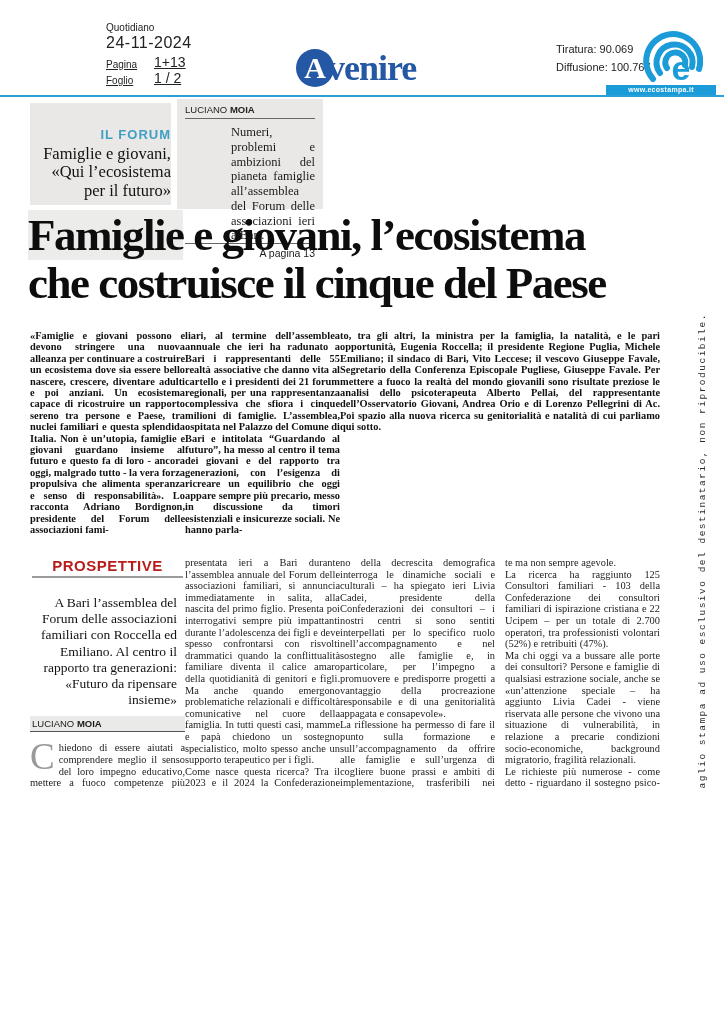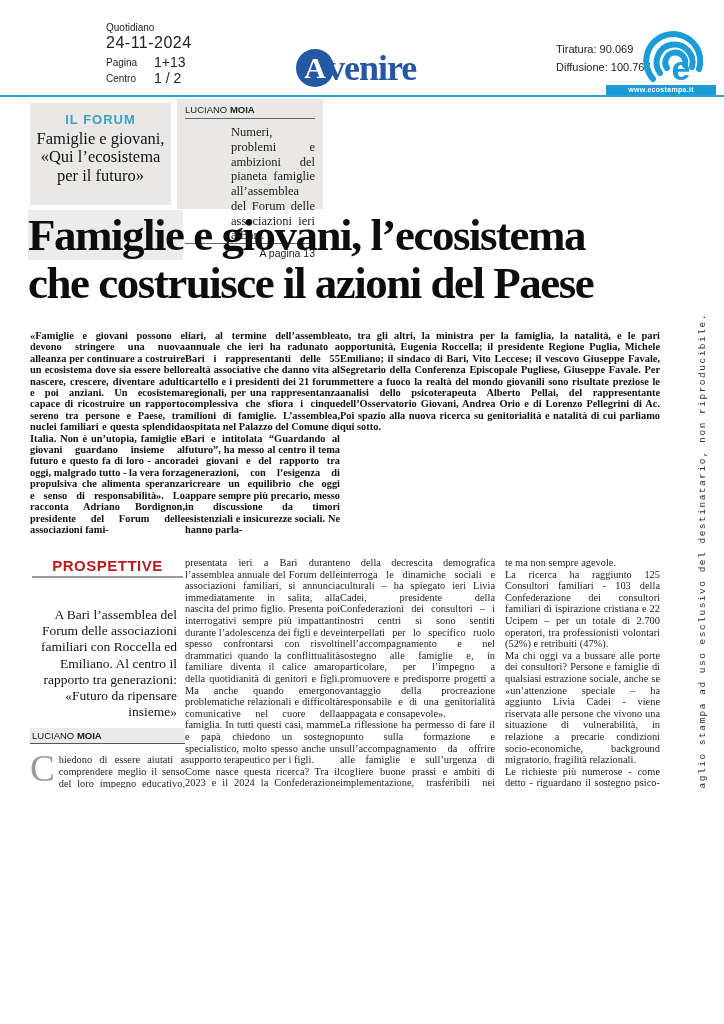--- a/index.html
+++ b/index.html
@@ -3,21 +3,21 @@
 <meta charset="utf-8">
 <style>
   * { margin:0; padding:0; box-sizing:border-box; }
   html,body { width:724px; height:1024px; background:#ffffff; font-family:"Liberation Serif", serif; color:#1a1a1a; }
   #page { position:relative; width:724px; height:788px; overflow:hidden; background:#fff; }
 
   
   .hdr-meta { position:absolute; left:106px; top:22px; font-family:"Liberation Sans",sans-serif; color:#222; }
   .hdr-meta .small { font-size:10px; }
   .hdr-meta .date { font-size:16px; letter-spacing:.5px; margin:1px 0 2px; }
-  .meta-row { display:flex; align-items:center; gap:10px; }
+  .meta-row { display:flex; align-items:flex-end; gap:10px;text-decoration:underline; }
   .meta-row .lab { font-size:10px; width:38px; }
   .meta-row .val { font-size:14px; }
 
   .masthead { position:absolute; left:296px; top:47px; display:flex; align-items:center; }
   .masthead .disc { width:38px; height:38px; border-radius:50%; background:#2457a4; color:#fff;
       font-family:"Liberation Serif",serif; font-weight:bold; font-size:30px; display:flex;
       align-items:center; justify-content:center; }
   .masthead .rest { font-family:"Liberation Serif",serif; font-weight:bold; font-size:36px;
       color:#2457a4; margin-left:-7px; letter-spacing:-1px; }
 
@@ -25,21 +25,21 @@
       font-size:11px; line-height:1.65; color:#222; }
 
   .eco-logo-lg { position:absolute; left:641px; top:26px; width:62px; height:58px; }
   .url-band { position:absolute; right:8px; top:85px; width:110px; height:10px; background:#1b9cd8;
       color:#fff; font-family:"Liberation Sans",sans-serif; font-weight:bold; font-size:7px;
       text-align:center; line-height:10px; letter-spacing:.3px; }
   .hdr-rule { position:absolute; left:0; top:95px; width:724px; height:2px; background:#2aa0d8; }
 
   
   .teaser { position:absolute; left:30px; top:103px; width:141px; height:102px; background:#e9e8e6;
-      text-align:center; padding-top:9px; }
+      text-align:right; padding-top:24px; }
   .teaser .kicker { font-family:"Liberation Sans",sans-serif; font-weight:bold; font-size:13px;
       color:#3fa0c4; letter-spacing:1px; }
   .teaser .t-title { font-size:16.5px; line-height:1.12; color:#111; margin-top:3px; }
 
   .summary { position:absolute; left:177px; top:99px; width:146px; height:110px; background:#e9e8e6;
       padding:5px 8px 4px; display:flex; flex-direction:column; }
   .summary .byline { font-family:"Liberation Sans",sans-serif; font-size:9.5px; color:#222;
       border-bottom:1px solid #666; padding-bottom:3px; }
   .summary .byline b { font-weight:bold; }
   .summary .s-text { font-size:12.5px; line-height:1.18; text-align:justify; margin-top:6px;margin-left:46px; }
@@ -61,21 +61,21 @@
   .reg { font-size:10.4px; line-height:11.6px; text-align:justify; color:#1c1c1c; }
   .reg p { margin:0; }
 
   .wide-sub { display:flex; gap:10px; }
   .wide-sub .sub { width:155px; flex:none; }
 
   
   .prosp-label { font-family:"Liberation Sans",sans-serif; font-weight:bold; font-size:15px;
       letter-spacing:.5px; color:#b91c1c; text-align:center; border-bottom:2px solid #9b9b9b;
       padding-bottom:2px; margin:4px 2px 0; }
-  .standfirst { margin-top:29px; font-size:13.5px; line-height:1.2; text-align:right;
+  .standfirst { margin-top:17px; font-size:13.5px; line-height:1.2; text-align:right;
       padding-right:8px; color:#111; }
   .prosp-byline { margin-top:8px; font-family:"Liberation Sans",sans-serif; font-size:9.5px;
       background:#eaeae8; border-bottom:1px solid #555; padding:2px 0 2px 2px; }
   .prosp-byline b { font-weight:bold; }
   .dc-para { margin-top:10px; }
   .dropcap { float:left; font-size:37px; line-height:29px; padding-right:4px; color:#9a9a9a; }
 
   
   .margin-note { position:absolute; left:697px; top:318px; height:492px; writing-mode:vertical-rl;
       transform:rotate(180deg); font-family:"Liberation Mono",monospace; font-size:9.5px;
@@ -100,21 +100,21 @@
 <div id="page">
 
   <div class="hdr-meta">
     <div class="small">Quotidiano</div>
     <div class="date">24-11-2024</div>
     <div class="meta-row">
       <span class="lab">Pagina</span>
       <span class="val">1+13</span>
     </div>
     <div class="meta-row">
-      <span class="lab">Centro</span>
+      <span class="lab">Foglio</span>
       <span class="val">1 / 2</span>
     </div>
   </div>
 
   <div class="masthead">
     <span class="disc">A</span>
     <span class="rest">venire</span>
   </div>
 
   <div class="print-stats">
@@ -141,21 +141,21 @@
   </div>
 
   <div class="summary">
     <div class="byline"><span>LUCIANO </span><b>MOIA</b></div>
     <div class="s-text">Numeri, problemi e ambizioni del pianeta famiglie all’assemblea del Forum delle associazioni ieri a Bari.</div>
     <div class="pageref">A pagina 13</div>
   </div>
 
   <h1 class="headline">
     <span class="hl">Famiglie</span><span> e giovani, l’ecosistema</span><br>
-    <span>che costruisce il azioni del Paese</span>
+    <span>che costruisce il cinque del Paese</span>
   </h1>
 
   <div class="body-cols">
 
     <div class="col">
       <div class="intro-zone bold-intro">«Famiglie e giovani possono e devono stringere una nuova alleanza per continuare a costruire un ecosistema dove sia essere bello nascere, crescere, diventare adulti e poi anziani. Un ecosistema capace di ricostruire un rapporto sereno tra persone e Paese, tra nuclei familiari e questa splendida Italia. Non è un’utopia, famiglie e giovani guardano insieme al futuro e questo fa di loro - ancora oggi, malgrado tutto - la vera forza propulsiva che alimenta speranza e senso di responsabilità». Lo racconta Adriano Bordignon, presidente del Forum delle associazioni fami-</div>
       <div class="prosp-label">PROSPETTIVE</div>
       <div class="standfirst">A Bari l’assemblea del Forum delle associazioni familiari con Roccella ed Emiliano. Al centro il rapporto tra generazioni: «Futuro da ripensare insieme»</div>
       <div class="prosp-byline"><span>LUCIANO </span><b>MOIA</b></div>
       <div class="reg dc-para">

